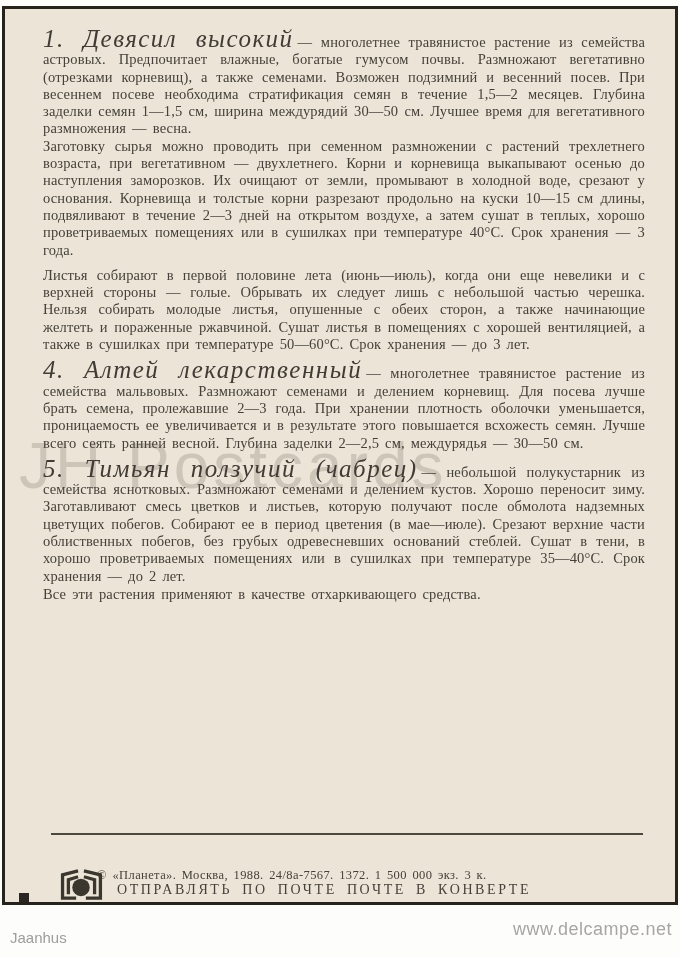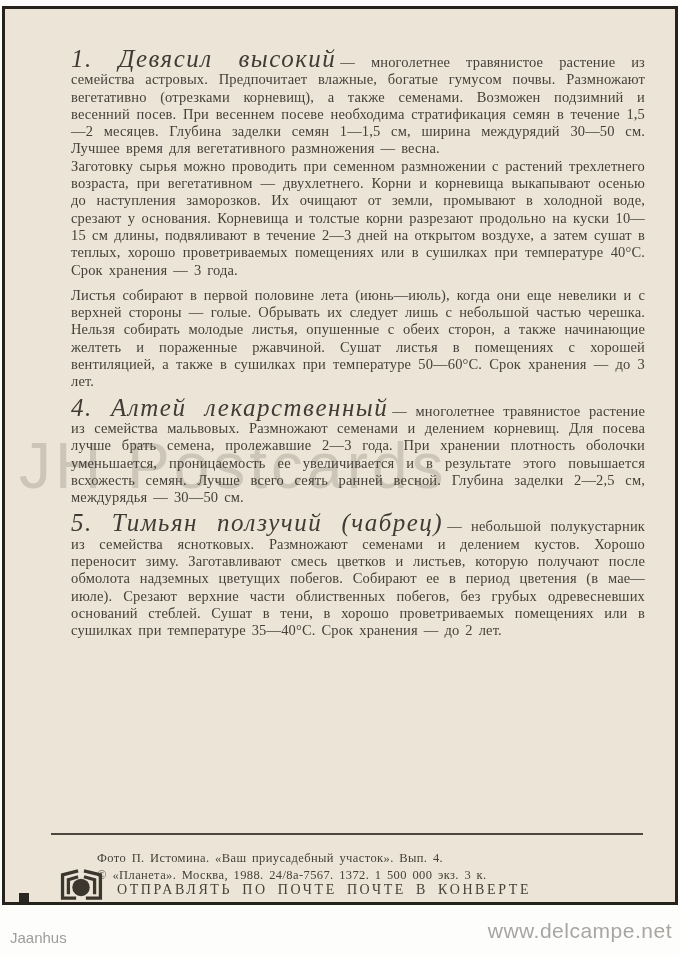--- a/index.html
+++ b/index.html
@@ -15,23 +15,22 @@
     position: absolute;
     left: 2px; top: 6px;
     width: 676px; height: 899px;
     background: #ece5d7;
     border: 3px solid #26231d;
     overflow: hidden;
   }
   .card-inner {
     position: relative;
     z-index: 1;
-    padding: 21px 30px 0 66px;
+    padding: 21px 30px 0 38px;
     color: #45413a;
-    margin-top: 20px;
   }
   .para {
     font-size: 14.5px;
     line-height: 17.3px;
     text-align: justify;
     word-spacing: 2.2px;
     letter-spacing: 0.15px;
   }
   .section { margin-top: 8px; }
   .section:first-child { margin-top: 0; }
@@ -104,21 +103,21 @@
     position: absolute;
     left: 10px; top: 24px;
     font-family: "Liberation Sans", "DejaVu Sans", sans-serif;
     font-size: 15px;
     color: #9d9d9d;
   }
   .wm-site {
     position: absolute;
     right: 8px; top: 14px;
     font-family: "Liberation Sans", "DejaVu Sans", sans-serif;
-    font-size: 21px;
+    font-size: 18px;
     letter-spacing: 0.5px;
     color: #a8a6a3;
   }
 </style>
 </head>
 <body>
 
 <div class="card">
 
   <div class="wm-center">JH Postcards</div>
@@ -133,28 +132,29 @@
     <div class="section">
       <p class="para">Листья собирают в первой половине лета (июнь—июль), когда они еще невелики и с верхней стороны — голые. Обрывать их следует лишь с небольшой частью черешка. Нельзя собирать молодые листья, опушенные с обеих сторон, а также начинающие желтеть и пораженные ржавчиной. Сушат листья в помещениях с хорошей вентиляцией, а также в сушилках при температуре 50—60°С. Срок хранения — до 3 лет.</p>
     </div>
 
     <div class="section">
       <p class="para"><span class="heading">4. Алтей лекарственный</span><span>— многолетнее травянистое растение из семейства мальвовых. Размножают семенами и делением корневищ. Для посева лучше брать семена, пролежавшие 2—3 года. При хранении плотность оболочки уменьшается, проницаемость ее увеличивается и в результате этого повышается всхожесть семян. Лучше всего сеять ранней весной. Глубина заделки 2—2,5 см, междурядья — 30—50 см.</span></p>
     </div>
 
     <div class="section">
       <p class="para"><span class="heading">5. Тимьян ползучий (чабрец)</span><span>— небольшой полукустарник из семейства яснотковых. Размножают семенами и делением кустов. Хорошо переносит зиму. Заготавливают смесь цветков и листьев, которую получают после обмолота надземных цветущих побегов. Собирают ее в период цветения (в мае—июле). Срезают верхние части облиственных побегов, без грубых одревесневших оснований стеблей. Сушат в тени, в хорошо проветриваемых помещениях или в сушилках при температуре 35—40°С. Срок хранения — до 2 лет.</span></p>
+      <p class="para closing">Все эти растения применяют в качестве отхаркивающего средства.</p>
     </div>
 
   </div>
 
   <div class="rule"></div>
 
   <div class="credits">
-    <span>Фото П. Истомина. «Ваш приусадебный участок». Вып. 4.</span><br>
+    <br>
     <span>© «Планета». Москва, 1988. 24/8а-7567. 1372. 1 500 000 экз. 3 к.</span>
   </div>
 
   <svg class="logo" viewBox="0 0 46 34" xmlns="http://www.w3.org/2000/svg">
     <g fill="none" stroke="#3b372f" stroke-width="3.4" stroke-linejoin="miter">
       <path d="M20 3 L4 7 L4 31 L18 31"></path>
       <path d="M26 3 L43 7 L43 31 L28 31"></path>
       <path d="M20 9 L10 12 L10 27"></path>
       <path d="M26 9 L37 12 L37 27"></path>
     </g>

